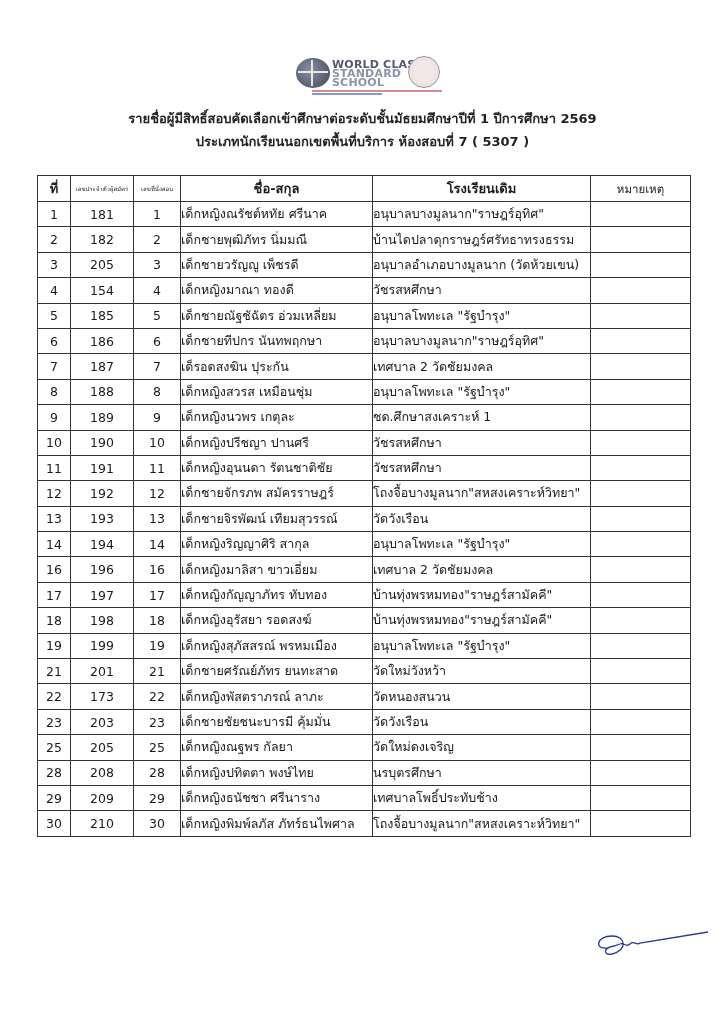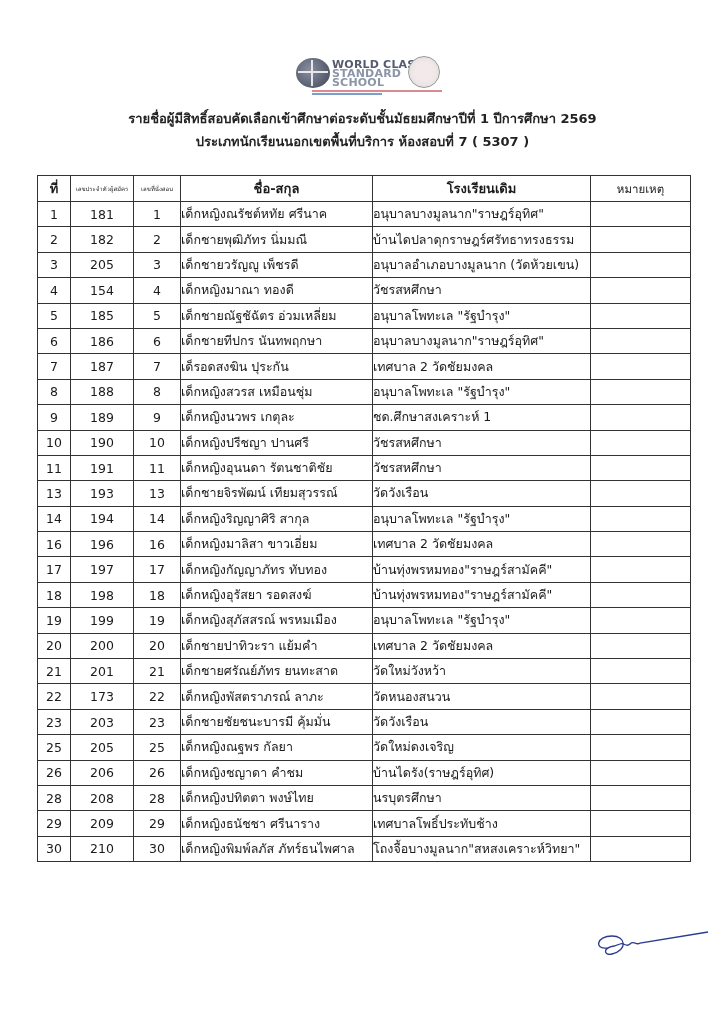--- a/index.html
+++ b/index.html
@@ -144,20 +144,28 @@
       </tr>
       <tr>
         <td class="c">11</td>
         <td class="c">191</td>
         <td class="c">11</td>
         <td class="l">เด็กหญิงอุนนดา รัตนชาติชัย</td>
         <td class="l">วัชรสหศึกษา</td>
         <td class="l"></td>
       </tr>
       <tr>
+        <td class="c">12</td>
+        <td class="c">192</td>
+        <td class="c">12</td>
+        <td class="l">เด็กชายจักรภพ สมัครราษฎร์</td>
+        <td class="l">โถงจื้อบางมูลนาก"สหสงเคราะห์วิทยา"</td>
+        <td class="l"></td>
+      </tr>
+      <tr>
         <td class="c">13</td>
         <td class="c">193</td>
         <td class="c">13</td>
         <td class="l">เด็กชายจิรพัฒน์  เทียมสุวรรณ์</td>
         <td class="l">วัดวังเรือน</td>
         <td class="l"></td>
       </tr>
       <tr>
         <td class="c">14</td>
         <td class="c">194</td>
@@ -192,28 +200,20 @@
       </tr>
       <tr>
         <td class="c">19</td>
         <td class="c">199</td>
         <td class="c">19</td>
         <td class="l">เด็กหญิงสุภัสสรณ์ พรหมเมือง</td>
         <td class="l">อนุบาลโพทะเล "รัฐบำรุง"</td>
         <td class="l"></td>
       </tr>
       <tr>
-        <td class="c">20</td>
-        <td class="c">200</td>
-        <td class="c">20</td>
-        <td class="l">เด็กชายปาทิวะรา แย้มคำ</td>
-        <td class="l">เทศบาล 2 วัดชัยมงคล</td>
-        <td class="l"></td>
-      </tr>
-      <tr>
         <td class="c">21</td>
         <td class="c">201</td>
         <td class="c">21</td>
         <td class="l">เด็กชายศรัณย์ภัทร ยนทะสาด</td>
         <td class="l">วัดใหม่วังหว้า</td>
         <td class="l"></td>
       </tr>
       <tr>
         <td class="c">22</td>
         <td class="c">173</td>
@@ -232,28 +232,20 @@
       </tr>
       <tr>
         <td class="c">25</td>
         <td class="c">205</td>
         <td class="c">25</td>
         <td class="l">เด็กหญิงณฐพร กัลยา</td>
         <td class="l">วัดใหม่ดงเจริญ</td>
         <td class="l"></td>
       </tr>
       <tr>
-        <td class="c">26</td>
-        <td class="c">206</td>
-        <td class="c">26</td>
-        <td class="l">เด็กหญิงชญาดา คำชม</td>
-        <td class="l">บ้านไดรัง(ราษฎร์อุทิศ)</td>
-        <td class="l"></td>
-      </tr>
-      <tr>
         <td class="c">28</td>
         <td class="c">208</td>
         <td class="c">28</td>
         <td class="l">เด็กหญิงปทิตตา พงษ์ไทย</td>
         <td class="l">นรบุตรศึกษา</td>
         <td class="l"></td>
       </tr>
       <tr>
         <td class="c">29</td>
         <td class="c">209</td>

